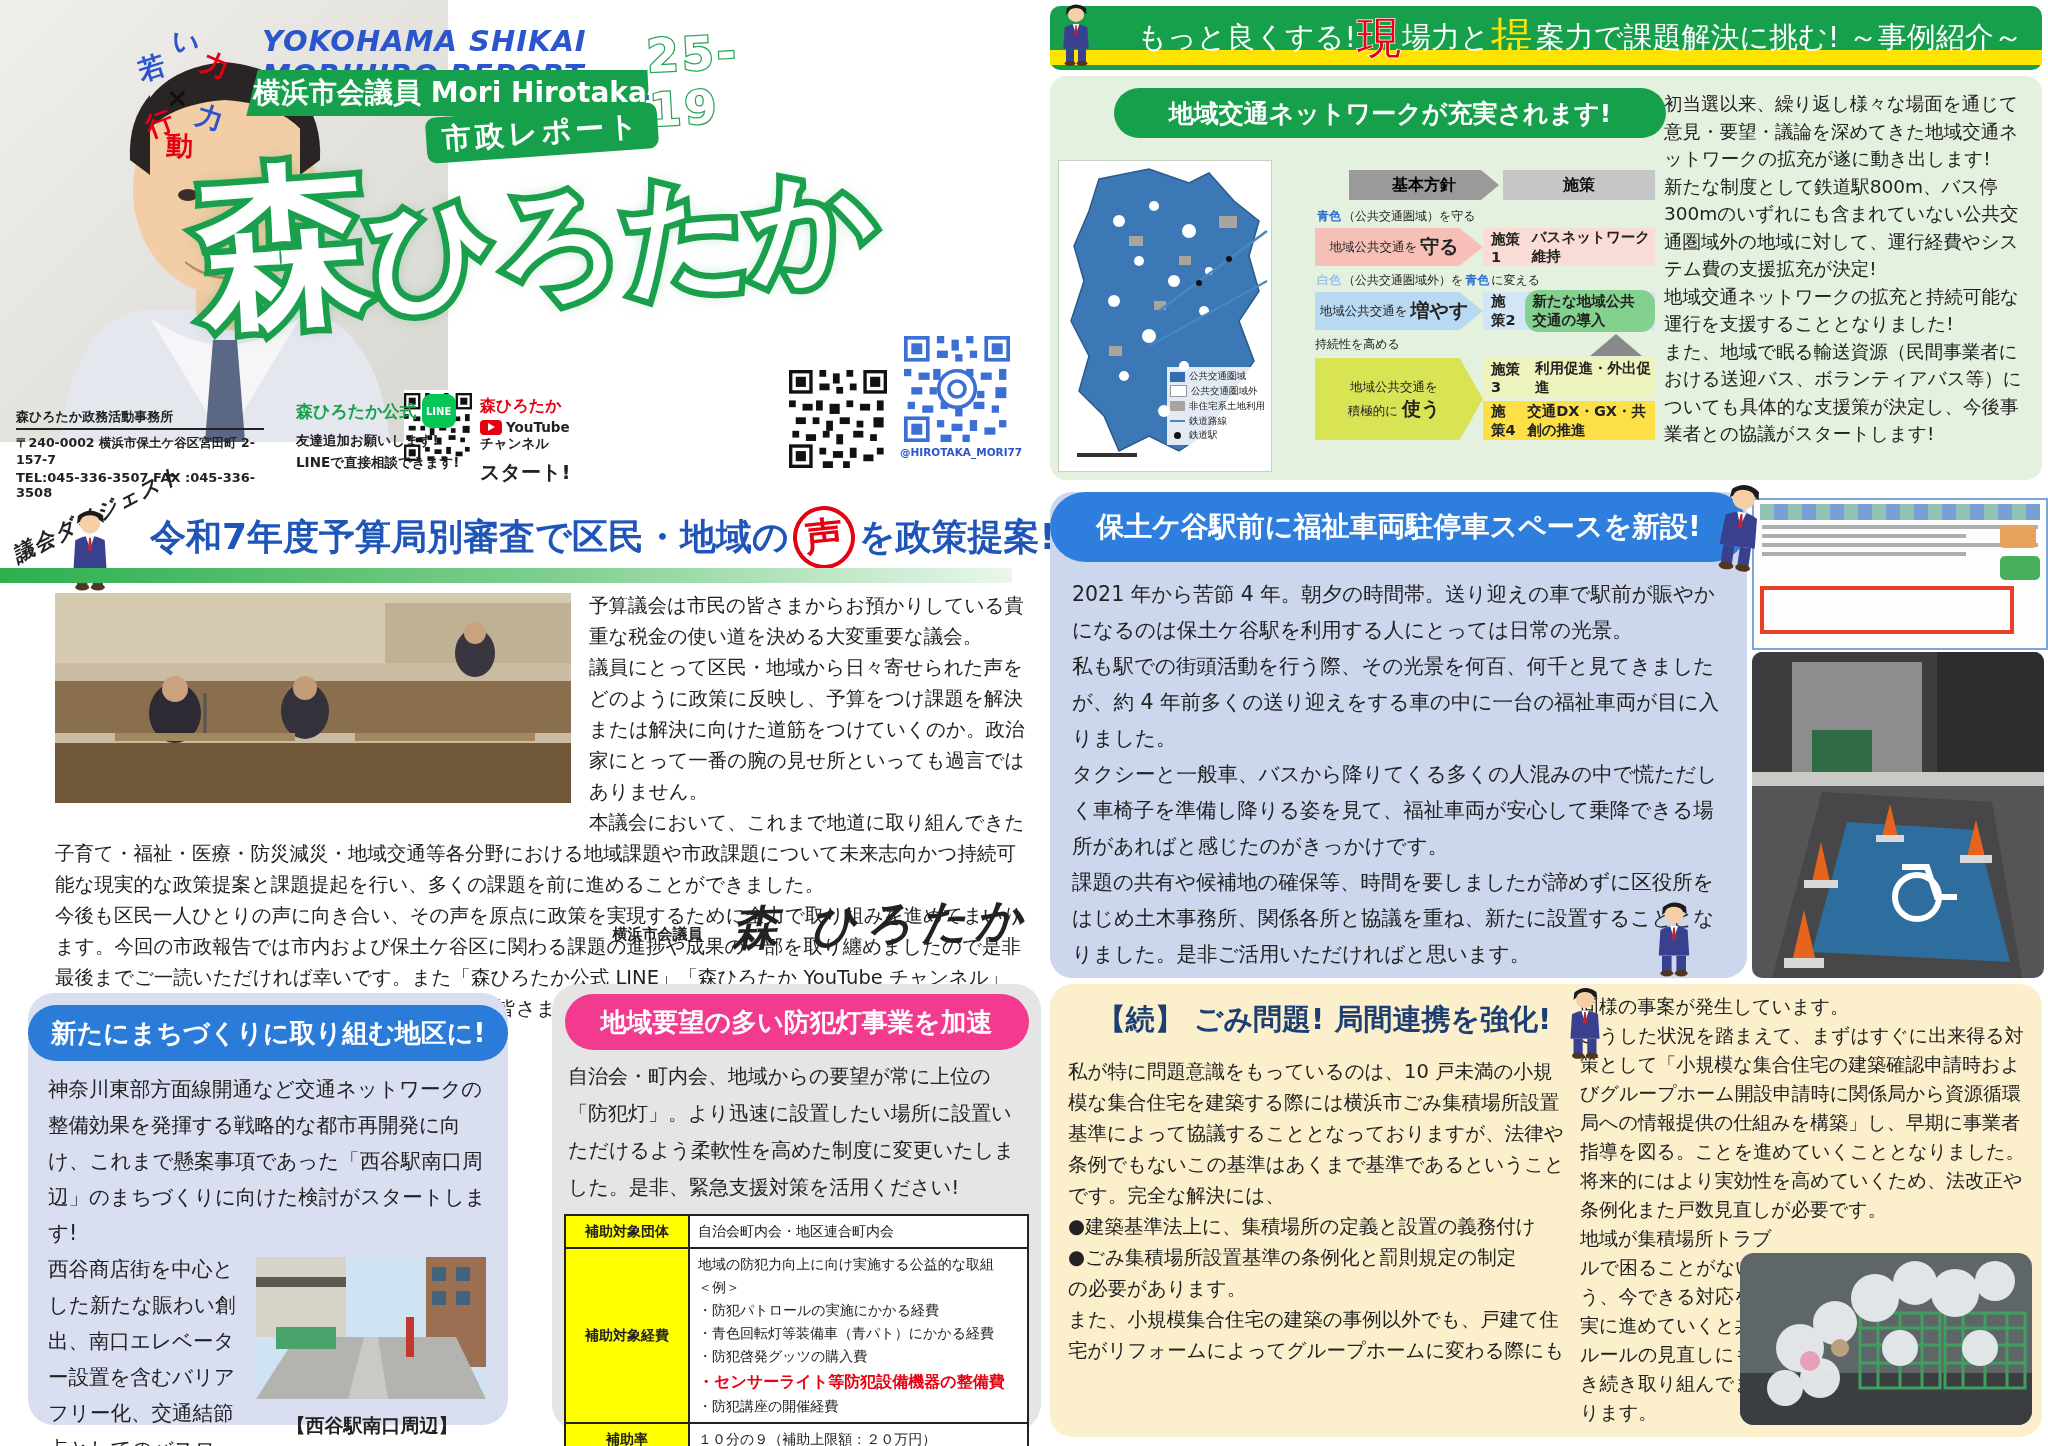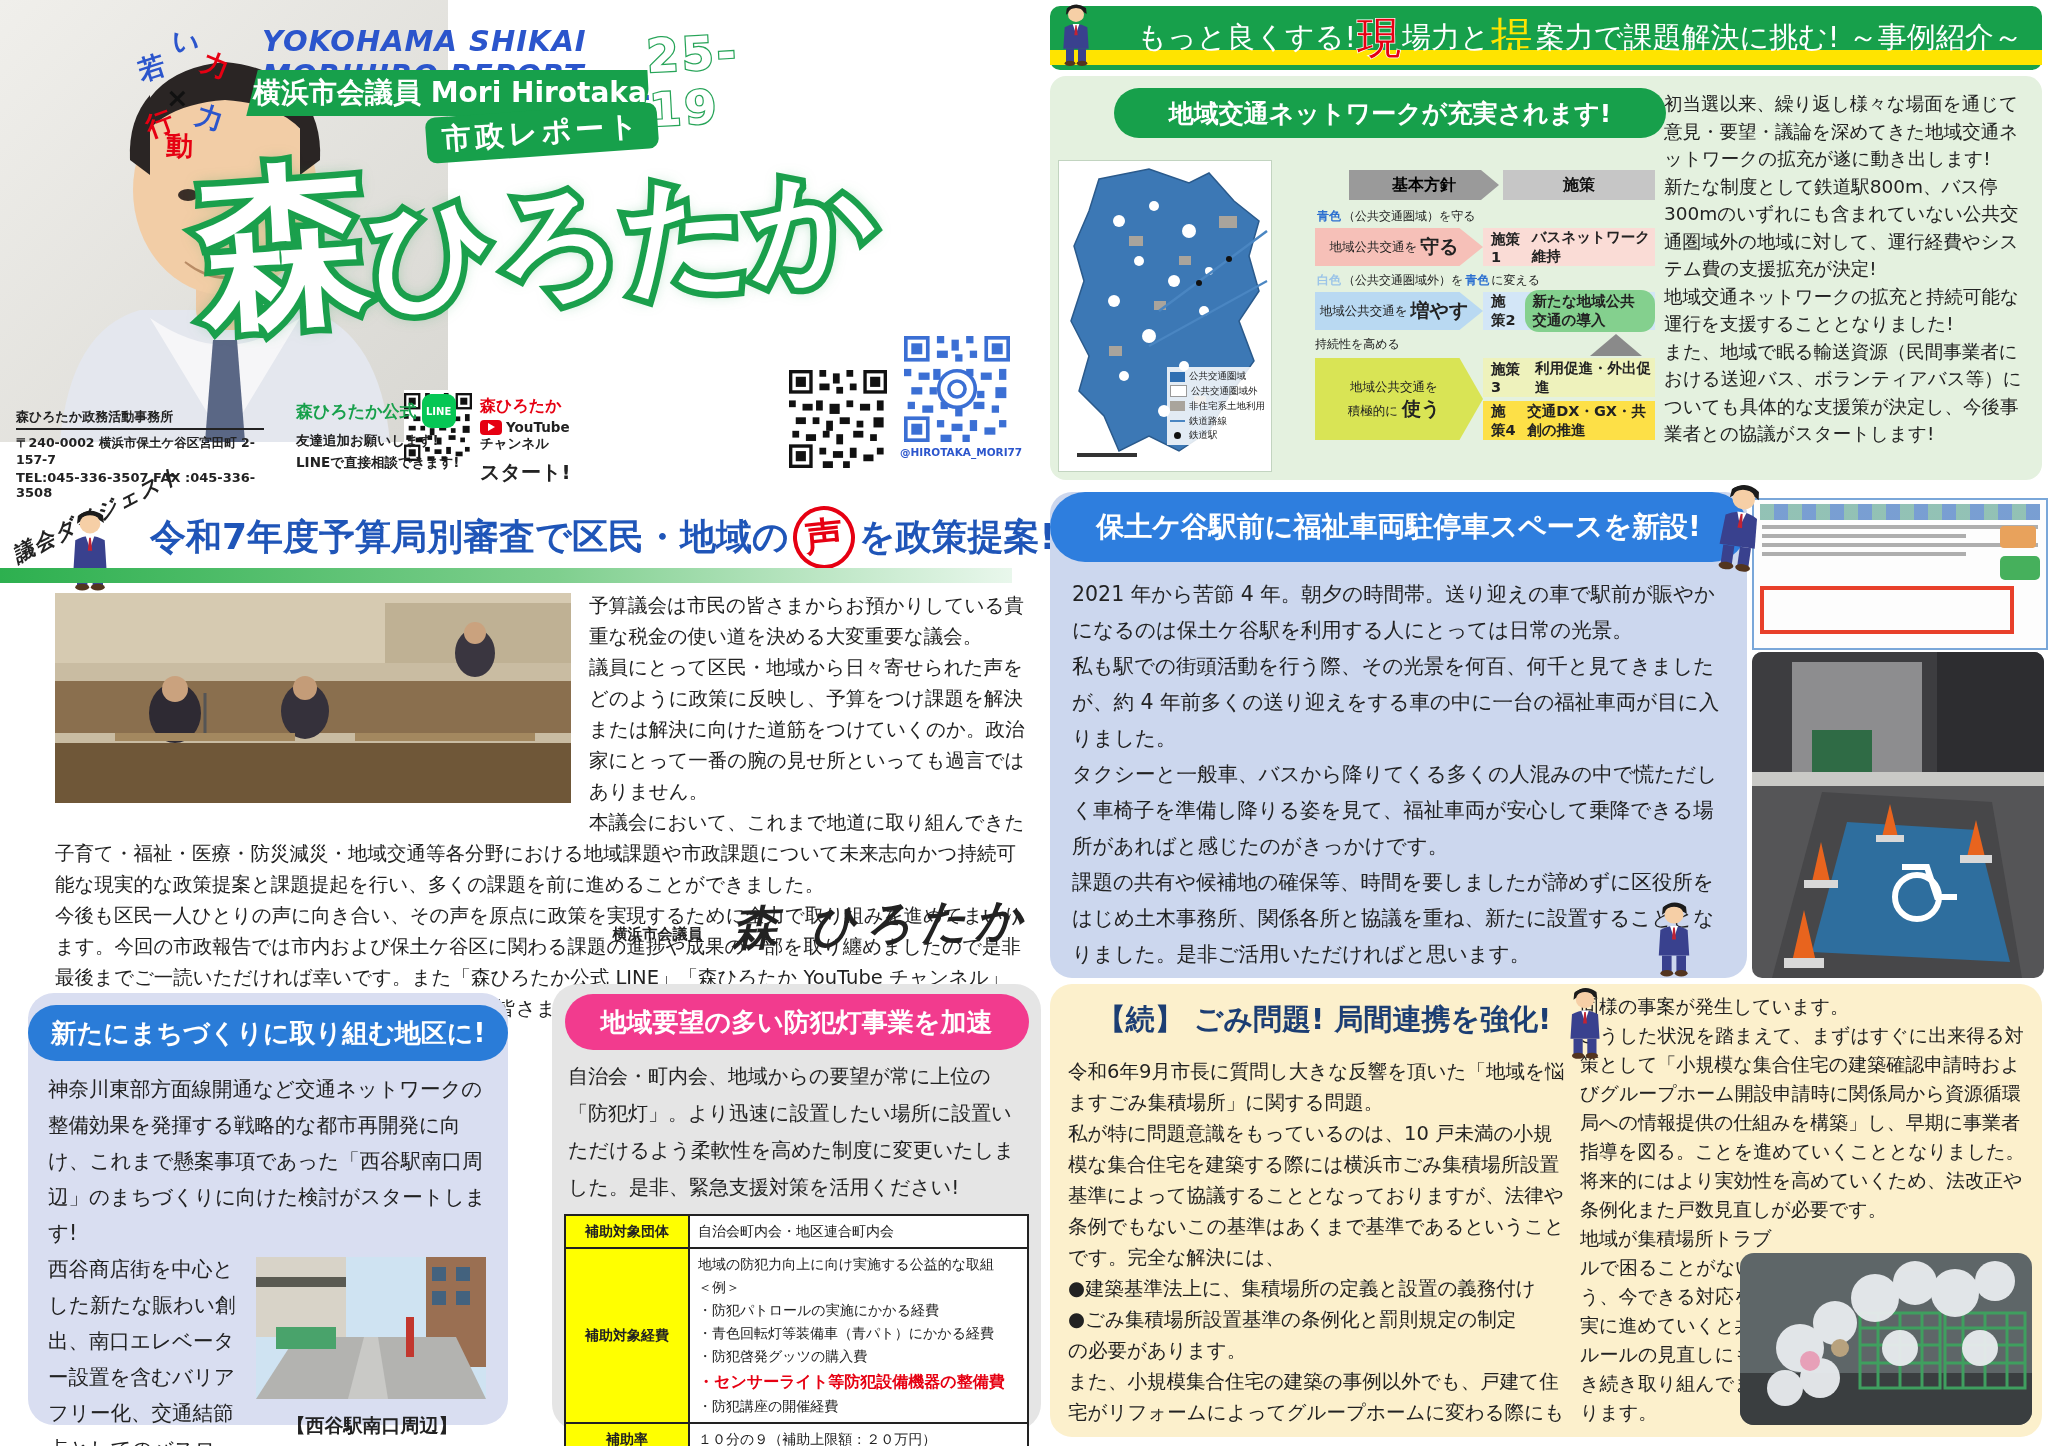--- a/index.html
+++ b/index.html
@@ -571,21 +571,20 @@
       <polygon points="215,205 233,205 224,168" fill="#e8641e"></polygon>
         <rect x="208" y="203" width="32" height="8" fill="#d8d8d8"></rect>
       <polygon points="40,310 64,310 52,258" fill="#e8641e"></polygon>
         <rect x="32" y="306" width="40" height="10" fill="#d8d8d8"></rect>
     </g>
   </svg>
 
   <div class="abs gomi">
     <div class="gomi-head">【続】 ごみ問題!  局間連携を強化!</div>
     <div class="gomi-left">
-      <p>令和6年9月市長に質問し大きな反響を頂いた「地域を悩ますごみ集積場所」に関する問題。</p>
       <p>私が特に問題意識をもっているのは、10 戸未満の小規模な集合住宅を建築する際には横浜市ごみ集積場所設置基準によって協議することとなっておりますが、法律や条例でもないこの基準はあくまで基準であるということです。完全な解決には、</p>
       <p>●建築基準法上に、集積場所の定義と設置の義務付け</p>
       <p>●ごみ集積場所設置基準の条例化と罰則規定の制定</p>
       <p>の必要があります。</p>
       <p>また、小規模集合住宅の建築の事例以外でも、戸建て住宅がリフォームによってグループホームに変わる際にも</p>
     </div>
     <div class="gomi-right">
       <p>同様の事案が発生しています。</p>
       <p>こうした状況を踏まえて、まずはすぐに出来得る対策として「小規模な集合住宅の建築確認申請時およびグループホーム開設申請時に関係局から資源循環局への情報提供の仕組みを構築」し、早期に事業者指導を図る。ことを進めていくこととなりました。</p>
       <p>将来的にはより実効性を高めていくため、法改正や条例化また戸数見直しが必要です。</p>

